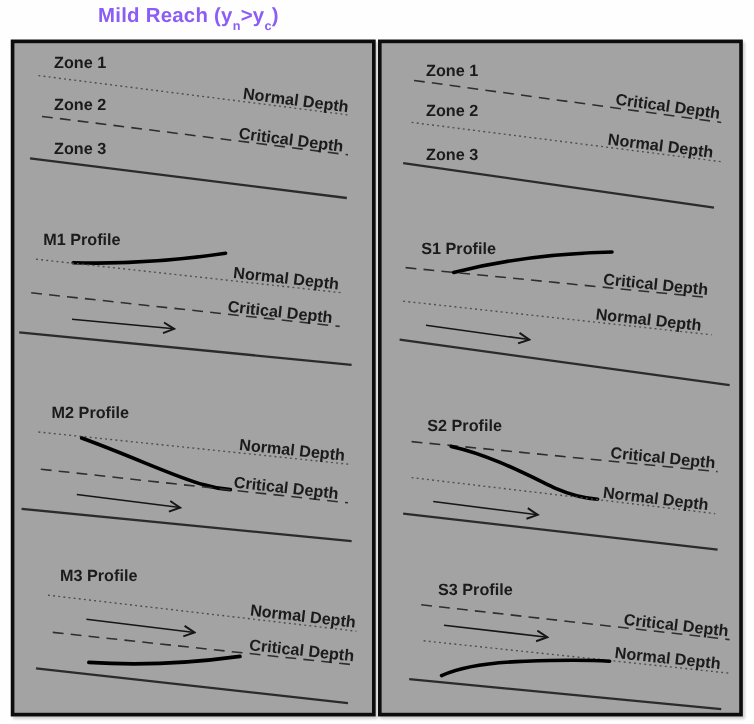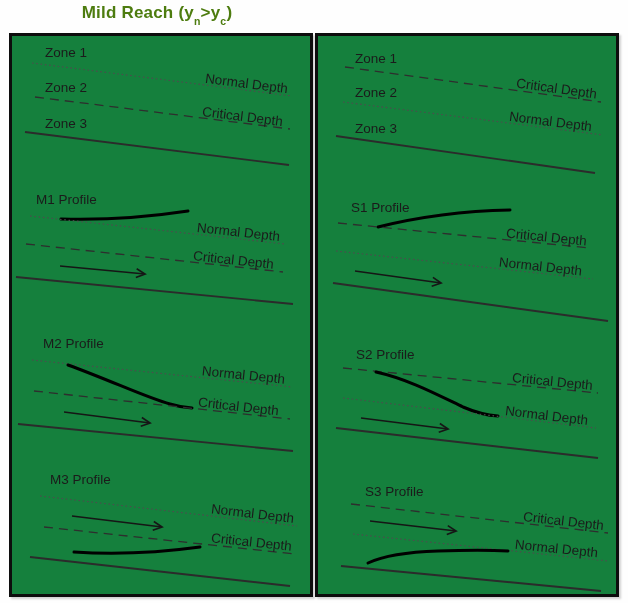--- a/index.html
+++ b/index.html
@@ -1,21 +1,21 @@
 <!DOCTYPE html>
 <html><head>
 <meta charset="utf-8">
 <style>
   html,body{margin:0;padding:0;background:#ffffff;}
   .page{position:relative;width:628px;height:603px;background:#fefefe;font-family:"Liberation Sans",sans-serif;overflow:hidden;}
   .header{display:flex;height:30px;padding-top:3px;}
-  .title{width:50%;text-align:center;font-size:17px;font-weight:bold;color:#4d7c0f;letter-spacing:0.2px;}
+  .title{width:50%;text-align:center;font-size:17px;font-weight:bold;color:#8b5cf6;letter-spacing:0.2px;}
   .title sub{font-size:0.62em;position:relative;top:0.28em;font-weight:bold;}
   .panels{display:flex;gap:2px;margin:0 9px;}
-  .panel{width:304px;height:564px;box-sizing:border-box;border:3px solid #0d0d0d;background:#15803d;overflow:hidden;box-shadow:2px 2px 2px rgba(0,0,0,0.18);}
+  .panel{width:304px;height:564px;box-sizing:border-box;border:3px solid #0d0d0d;background:#a3a3a3;overflow:hidden;box-shadow:2px 2px 2px rgba(0,0,0,0.18);font-weight:bold;}
   svg.diag{display:block;}
   svg text{font-family:"Liberation Sans",sans-serif;font-size:13.5px;fill:#1b1b1b;}
   .lab{text-anchor:middle;}
   .dotted{stroke:#4d4d4d;stroke-width:1.15;stroke-dasharray:1.6 2.7;fill:none;}
   .dashed{stroke:#2e2e2e;stroke-width:1.3;stroke-dasharray:9 6;fill:none;}
   .bed{stroke:#2b2b2b;stroke-width:1.9;fill:none;}
   .curve{stroke:#000;stroke-width:3;fill:none;stroke-linecap:round;}
   .arrow{stroke:#161616;stroke-width:1.3;fill:none;}
 </style>
 </head>

